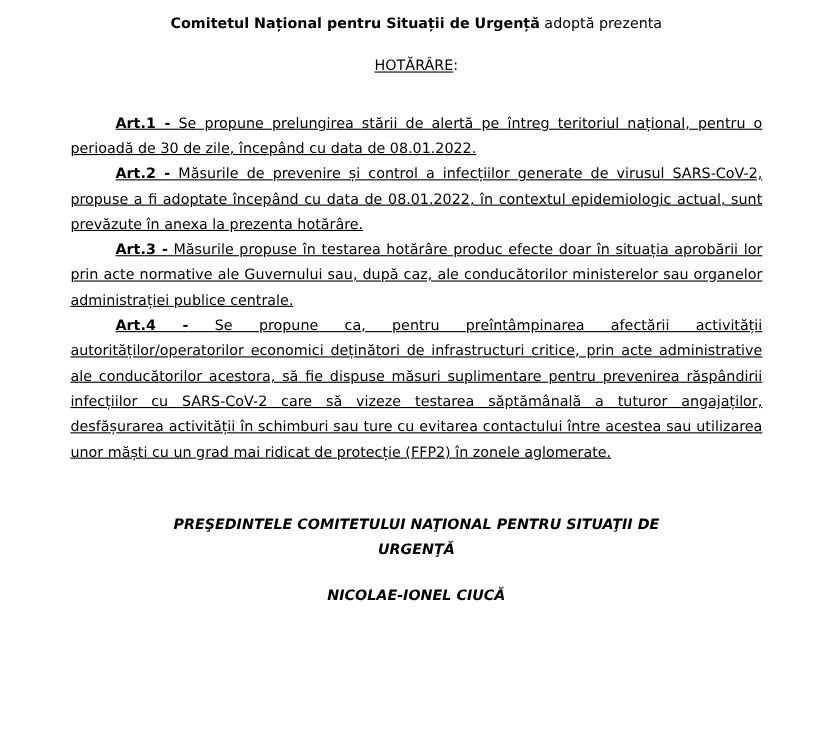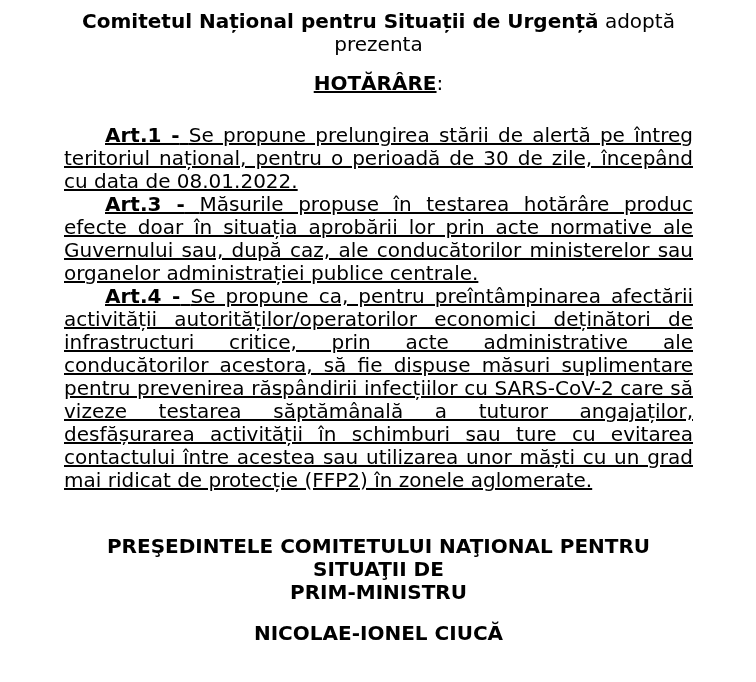--- a/index.html
+++ b/index.html
@@ -7,36 +7,36 @@
     padding: 0;
     background: #ffffff;
   }
   .page {
     position: relative;
     width: 756px;
     height: 682px;
     background: #ffffff;
     color: #000000;
     font-family: "DejaVu Sans", sans-serif;
-    font-size: 20px;
+    font-size: 13px;
     line-height: 23px;
     box-sizing: border-box;
     padding: 10px 63px 0 64px;
     overflow: hidden;
   }
   .header-line {
     text-align: center;
     margin: 0;
   }
   .decision-line {
     text-align: center;
     margin: 16px 0 0 0;
   }
   .decision-title {
-    font-weight: bold;
+    font-weight: normal;
     text-decoration: underline;
   }
   .articles {
     margin-top: 29px;
   }
   .article {
     margin: 0;
     text-align: justify;
     text-indent: 41px;
     text-decoration: underline;
@@ -44,46 +44,48 @@
   .art-label {
     font-weight: bold;
   }
   .signature {
     margin-top: 43px;
     text-align: center;
     font-weight: bold;
   }
   .signature p {
     margin: 0;
+    font-style: italic;
   }
   .signatory-name {
     margin-top: 18px !important;
   }
   b, strong { font-weight: bold; }
 </style>
 </head>
 <body>
 
 <div class="page">
 
   <p class="header-line"><strong>Comitetul Național pentru Situații de Urgență</strong><span> adoptă prezenta</span></p>
 
   <p class="decision-line"><span class="decision-title">HOTĂRÂRE</span><span>:</span></p>
 
   <div class="articles">
 
     <p class="article"><span class="art-label">Art.1 -</span> <span>Se propune prelungirea stării de alertă pe întreg teritoriul național, pentru o perioadă de 30 de zile, începând cu data de 08.01.2022.</span></p>
 
+    <p class="article"><span class="art-label">Art.2 -</span> <span>Măsurile de prevenire și control a infecțiilor generate de virusul SARS-CoV-2, propuse a fi adoptate începând cu data de 08.01.2022, în contextul epidemiologic actual, sunt prevăzute în anexa la prezenta hotărâre.</span></p>
 
     <p class="article"><span class="art-label">Art.3 -</span> <span>Măsurile propuse în testarea hotărâre produc efecte doar în situația aprobării lor prin acte normative ale Guvernului sau, după caz, ale conducătorilor ministerelor sau organelor administrației publice centrale.</span></p>
 
     <p class="article"><span class="art-label">Art.4 -</span> <span>Se propune ca, pentru preîntâmpinarea afectării activității autorităților/operatorilor economici deținători de infrastructuri critice, prin acte administrative ale conducătorilor acestora, să fie dispuse măsuri suplimentare pentru prevenirea răspândirii infecțiilor cu SARS-CoV-2 care să vizeze testarea săptămânală a tuturor angajaților, desfășurarea activității în schimburi sau ture cu evitarea contactului între acestea sau utilizarea unor măști cu un grad mai ridicat de protecție (FFP2) în zonele aglomerate.</span></p>
 
 
   </div>
 
   <div class="signature">
     <p>PREŞEDINTELE COMITETULUI NAŢIONAL PENTRU SITUAŢII DE</p>
-    <p>PRIM-MINISTRU</p>
+    <p>URGENŢĂ</p>
     <p class="signatory-name">NICOLAE-IONEL CIUCĂ</p>
   </div>
 
 </div>
 
 </body></html>

